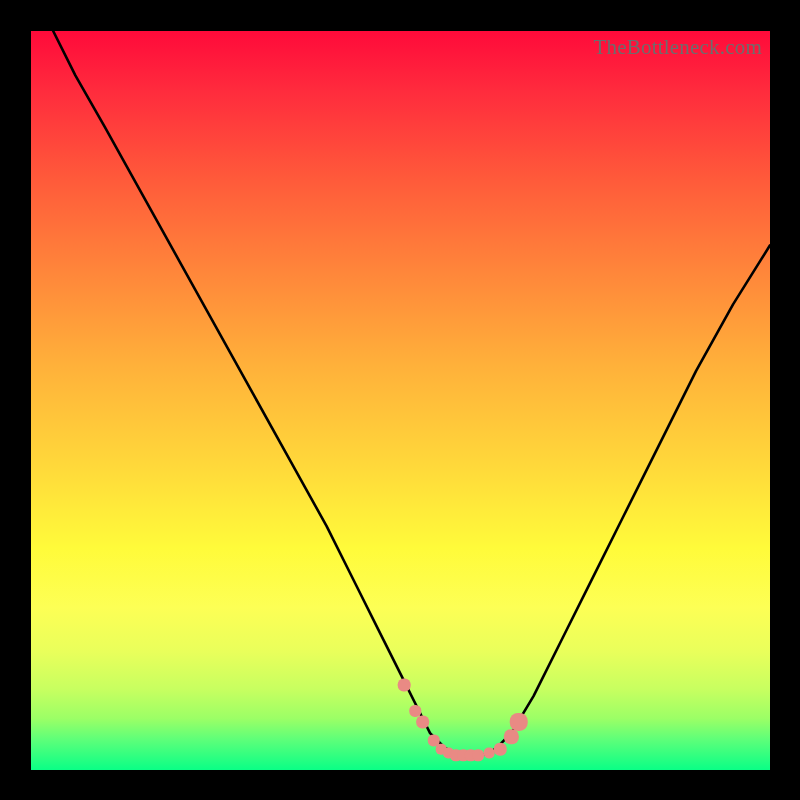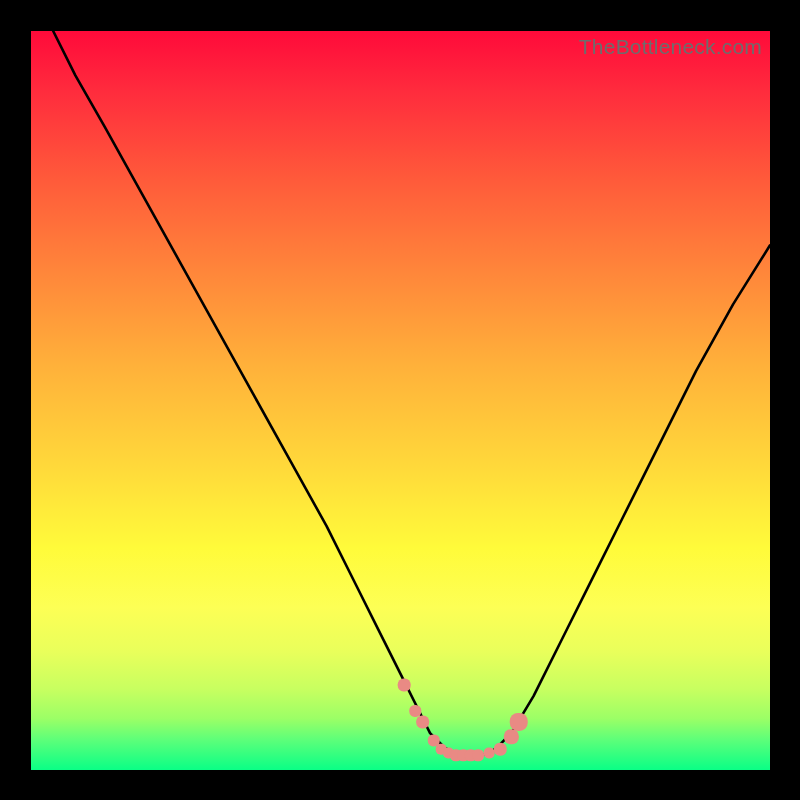--- a/index.html
+++ b/index.html
@@ -27,20 +27,21 @@
       #ffb03a 45%,
       #ffd63a 58%,
       #fffb3a 70%,
       #fdff55 78%,
       #e9ff5b 84%,
       #c8ff60 89%,
       #9cff66 93%,
       #5bff7a 96%,
       #0aff86 100%
     );
+    font-family: Liberation Serif, serif;
   }
   .watermark {
     position: absolute;
     top: 4px;
     right: 8px;
     color: #6d6d6d;
     font-size: 21px;
     font-weight: 400;
     letter-spacing: 0.2px;
     pointer-events: none;

